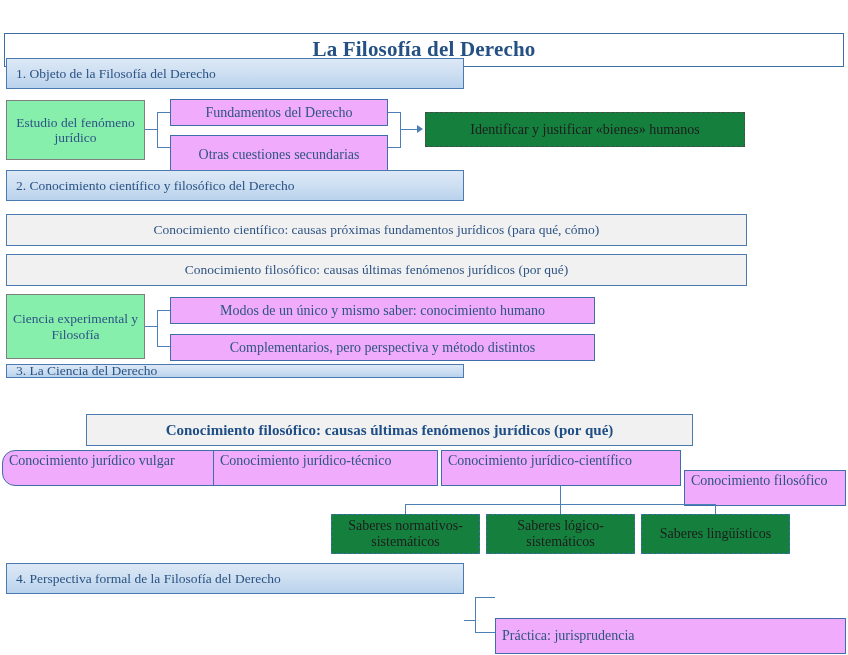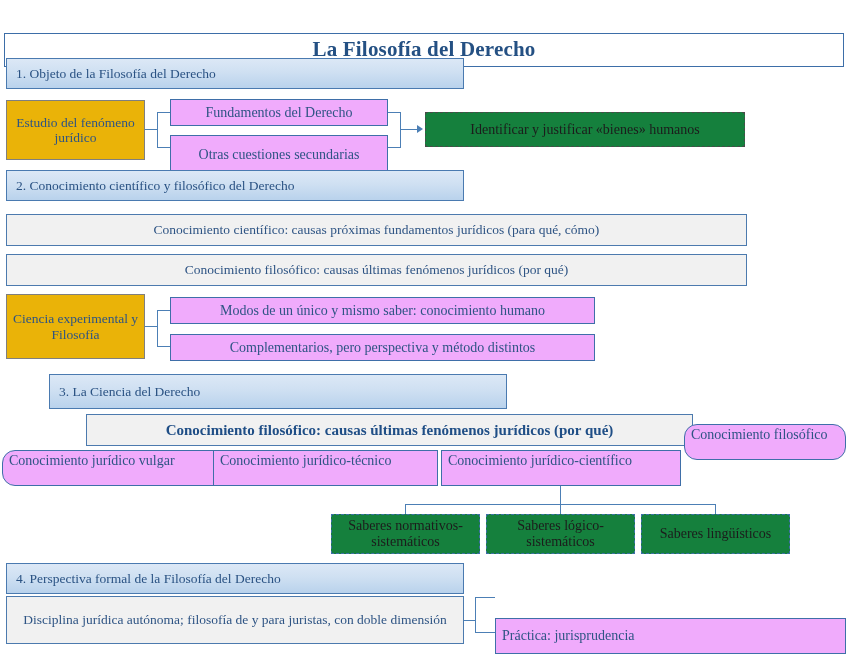--- a/index.html
+++ b/index.html
@@ -59,21 +59,21 @@
     border: 1.3px solid #4c7aae;
     background: #f1f1f1;
     font-size: 13.5px;
     color: #2e5484;
   }
   .gray-box.bold-txt { font-weight: bold; font-size: 15px; color: #1f4e86; }
 
   
   .gray-gray {
     border: 1.3px solid #7f7f7f;
-    background: #eab308;
+    background: #86efac;
     font-size: 13.5px;
     color: #2e5484;
   }
 
   
   .white-box {
     border: 1.3px solid #3f6fa8;
     background: #f0abfc;
     font-size: 14px;
     color: #2e5484;
@@ -149,47 +149,46 @@
 
   <div class="node white-box" style="left:170px; top:297px; width:425px; height:27px;">Modos de un único y mismo saber: conocimiento humano</div>
 
   <div class="node white-box" style="left:170px; top:334px; width:425px; height:27px;">Complementarios, pero perspectiva y método distintos</div>
 
   <div class="ln h" style="left:145px; top:326px; width:13px;"></div>
   <div class="ln v" style="left:157px; top:310px; height:37px;"></div>
   <div class="ln h" style="left:157px; top:310px; width:13px;"></div>
   <div class="ln h" style="left:157px; top:346px; width:13px;"></div>
 
-  <div class="node sec-head" style="left:6px; top:374px; width:458px; height:35px;margin-left:43px;">3. La Ciencia del Derecho</div>
+  <div class="node sec-head" style="left:6px; top:364px; width:458px; height:14px;">3. La Ciencia del Derecho</div>
 
   <div class="node gray-box bold-txt" style="left:86px; top:414px; width:607px; height:32px;">Conocimiento filosófico: causas últimas fenómenos jurídicos (por qué)</div>
 
   <div class="node white-box left cell-pad" style="left:2px; top:450px; width:248px; height:36px; align-items:flex-start;border-radius:13px;">Conocimiento jurídico vulgar</div>
 
   <div class="node white-box left cell-pad" style="left:213px; top:450px; width:225px; height:36px; align-items:flex-start;">Conocimiento jurídico-técnico</div>
 
   <div class="node white-box left cell-pad" style="left:441px; top:450px; width:240px; height:36px; align-items:flex-start;">Conocimiento jurídico-científico</div>
 
-  <div class="node white-box left cell-pad" style="left:684px; top:424px; width:162px; height:36px; align-items:flex-start;border-radius:13px;">Conocimiento filosófico</div>
+  <div class="node white-box left cell-pad" style="left:684px; top:470px; width:162px; height:36px; align-items:flex-start;">Conocimiento filosófico</div>
 
   <div class="ln v" style="left:560px; top:486px; height:19px;"></div>
   <div class="ln h" style="left:405px; top:504px; width:311px;"></div>
   <div class="ln v" style="left:405px; top:504px; height:12px;"></div>
   <div class="ln v" style="left:560px; top:504px; height:12px;"></div>
   <div class="ln v" style="left:715px; top:504px; height:12px;"></div>
 
   <div class="node dashed-box blueish" style="left:331px; top:514px; width:149px; height:40px;">Saberes normativos-sistemáticos</div>
 
   <div class="node dashed-box blueish" style="left:486px; top:514px; width:149px; height:40px;">Saberes lógico-sistemáticos</div>
 
   <div class="node dashed-box blueish" style="left:641px; top:514px; width:149px; height:40px;">Saberes lingüísticos</div>
 
   <div class="node sec-head" style="left:6px; top:563px; width:458px; height:31px;">4. Perspectiva formal de la Filosofía del Derecho</div>
 
-  <div class="node gray-box" style="left:6px; top:596px; width:458px; height:48px;">Disciplina jurídica autónoma; filosofía de y para juristas, con doble dimensión</div>
 
 
   <div class="node white-box left cell-pad" style="left:495px; top:618px; width:351px; height:36px;">Práctica: jurisprudencia</div>
 
   <div class="ln h" style="left:464px; top:620px; width:12px;"></div>
   <div class="ln v" style="left:475px; top:597px; height:36px;"></div>
   <div class="ln h" style="left:475px; top:597px; width:20px;"></div>
   <div class="ln h" style="left:475px; top:632px; width:20px;"></div>
 
 </div>

